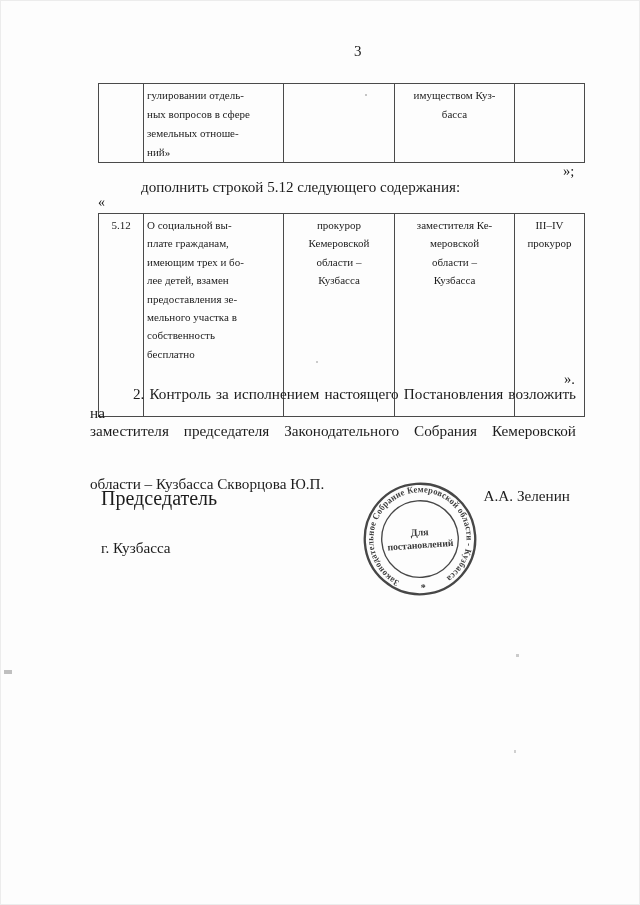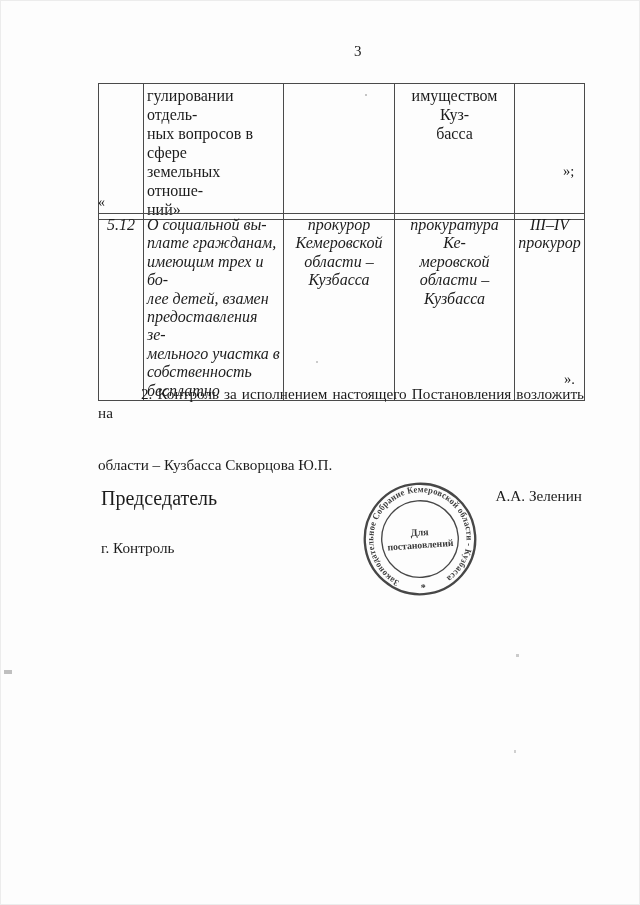--- a/index.html
+++ b/index.html
@@ -5,43 +5,43 @@
   html,body { margin:0; padding:0; background:#ffffff; }
   .page {
     position:relative; width:640px; height:905px; background:#fdfdfd;
     font-family:"Liberation Serif","DejaVu Serif",serif; color:#1c1c1c;
     overflow:hidden; box-sizing:border-box; border:1px solid #ececec;
     filter: blur(0.3px);
   }
   .pagenum { position:absolute; left:353px; top:42px; font-size:15px; }
 
   table.tbl { position:absolute; left:97px; width:486px; border-collapse:collapse; table-layout:fixed; }
-  table.tbl td { border:1.5px solid #4a4a4a; vertical-align:top; padding:2px 3px 0 3px; font-size:16px; }
+  table.tbl td { border:1.5px solid #4a4a4a; vertical-align:top; padding:2px 3px 0 3px; font-size:11px; }
   .tbl1 { top:82px;  height:80px; }
   .tbl1 td { line-height:19px; }
-  .tbl2 { top:212px; height:182px;font-style:italic; }
+  .tbl2 { top:212px; height:204px; }
   .tbl2 td { line-height:18.4px; }
   td.c-left   { text-align:left;   white-space:pre-line; padding-left:4px; }
   td.c-center { text-align:center; white-space:pre-line; }
   td.c-num    { text-align:center; }
 
   .mark { position:absolute; font-size:14.5px; }
   .q-after1  { left:562px; top:162px; }
   .q-before2 { left:97px;  top:194px; font-size:14px; }
   .q-after2  { left:563px; top:370px; }
 
   .amend { position:absolute; left:140px; top:178px; font-size:15.1px; }
 
-  .bodytext { position:absolute; left:97px; top:384px; width:486px; font-size:15.2px; line-height:18.6px; }
+  .bodytext { position:absolute; left:89px; top:384px; width:486px; font-size:15.2px; line-height:18.6px; }
   .jline  { text-align:justify; text-align-last:justify; }
   .pline  { text-align:left;margin-top:34px; }
   .indent { text-indent:43px; }
 
   .sig-title { position:absolute; left:100px; top:486px; font-size:20px; }
-  .sig-name  { position:absolute; right:57px; top:486px; font-size:15.2px; }
+  .sig-name  { position:absolute; right:69px; top:486px; font-size:15.2px; }
 
   .issued { position:absolute; left:100px; top:538px; font-size:15.2px; line-height:17.5px; }
   .issued .bold { font-weight:bold; }
 
   .stamp { position:absolute; left:356px; top:476px; width:126px; height:126px; }
   .stamp text { font-family:"Liberation Serif","DejaVu Serif",serif; }
 
   .speck { position:absolute; background:#8d8d8d; }
   .s1 { left:3px;   top:669px; width:8px; height:4px; opacity:.55; }
   .s2 { left:515px; top:653px; width:3px; height:3px; opacity:.45; }
@@ -73,20 +73,21 @@
 ний»</td>
       <td class="c-center"></td>
       <td class="c-center">имуществом Куз-
 басса</td>
       <td class="c-center"></td>
     </tr>
   </tbody>
     </table>
   <div class="mark q-after1">»;</div>
 
+  <div class="amend">дополнить строкой 5.12 следующего содержания:</div>
 
   <div class="mark q-before2">«</div>
 
   <table class="tbl tbl2">
     <colgroup>
       <col style="width:45px">
         <col style="width:140px">
         <col style="width:111px">
         <col style="width:120px">
         <col style="width:70px">
@@ -99,33 +100,34 @@
 имеющим трех и бо-
 лее детей, взамен
 предоставления зе-
 мельного участка в
 собственность
 бесплатно</td>
       <td class="c-center">прокурор
 Кемеровской
 области –
 Кузбасса</td>
-      <td class="c-center">прокуратура Ке-
+      <td class="c-center">заместителя Ке-
 меровской
 области –
 Кузбасса</td>
       <td class="c-center">III–IV
 прокурор</td>
     </tr>
   </tbody>
     </table>
   <div class="mark q-after2">».</div>
 
   <div class="bodytext">
     <div class="jline indent">2. Контроль за исполнением настоящего Постановления возложить на</div>
+    <div class="jline">заместителя председателя Законодательного Собрания Кемеровской</div>
     <div class="pline">области – Кузбасса Скворцова Ю.П.</div>
   </div>
 
   <div class="sig-title">Председатель</div>
   <div class="sig-name">А.А. Зеленин</div>
 
   <svg class="stamp" viewBox="0 0 130 130">
     <g transform="rotate(-4 65 64)">
       <circle cx="65" cy="64" r="57" fill="none" stroke="#474747" stroke-width="2.4"></circle>
       <circle cx="65" cy="64" r="39.5" fill="none" stroke="#474747" stroke-width="1.4"></circle>
@@ -133,21 +135,21 @@
       <text font-size="9.4" font-weight="bold" fill="#3e3e3e" letter-spacing="0.3">
         <textPath href="#ringPath" startOffset="0" textLength="252" lengthAdjust="spacingAndGlyphs">Законодательное Собрание Кемеровской области - Кузбасса</textPath>
       </text>
       <text x="65" y="117.5" text-anchor="middle" font-size="10.5" font-weight="bold" fill="#3e3e3e">*</text>
       <text x="65" y="60.5" text-anchor="middle" font-size="10.5" font-weight="bold" fill="#3a3a3a">Для</text>
       <text x="65" y="73.5" text-anchor="middle" font-size="10" font-weight="bold" fill="#3a3a3a" textLength="68" lengthAdjust="spacingAndGlyphs">постановлений</text>
     </g>
   </svg>
 
   <div class="issued">
-    <div>г. Контроль</div>
+    <div>г. Кузбасса</div>
   </div>
 
   <div class="speck s1"></div>
   <div class="speck s2"></div>
   <div class="speck s3"></div>
   <div class="speck s4"></div>
   <div class="speck s5"></div>
 
 </div>
 

